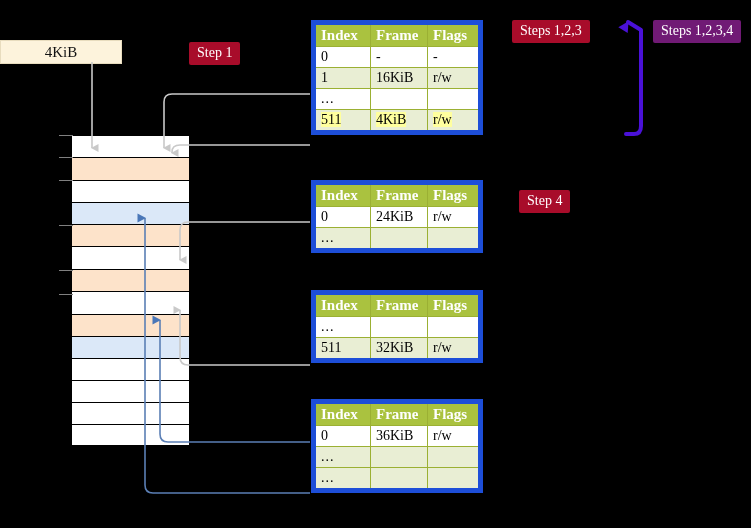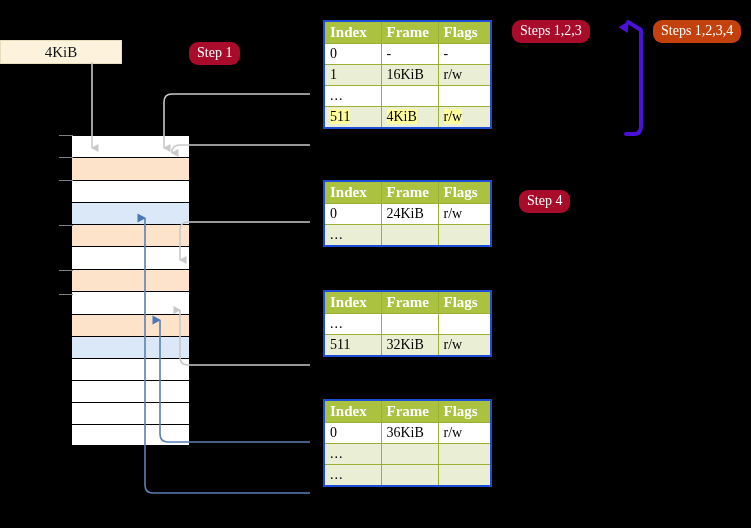--- a/index.html
+++ b/index.html
@@ -3,35 +3,35 @@
 <meta charset="utf-8">
 <style>
   html,body{margin:0;padding:0;background:#000;}
   body{width:751px;height:528px;position:relative;overflow:hidden;
        font-family:"Liberation Serif", serif;}
 
   .stage{position:absolute;left:0;top:0;width:751px;height:528px;}
 
   
   .badge{position:absolute;color:#ffffff;font-size:14px;line-height:1;
-         padding:4px 8px 5px 8px;border-radius:9px;white-space:nowrap;
+         padding:4px 8px 5px 8px;border-radius:2px;white-space:nowrap;
          font-family:"Liberation Serif", serif;}
   .badge.red{background:#a80c2a;}
-  .badge.blue{background:#c2410c;}
+  .badge.blue{background:#701a75;}
 
   
   .cream-label{position:absolute;background:#fdf3dc;border:1px solid #e8dcbe;
      color:#111;font-size:15px;text-align:center;line-height:1;
      display:flex;align-items:center;justify-content:center;
      font-family:"Liberation Serif", serif;}
 
   
   .ptable{position:absolute;border-collapse:collapse;background:#fdba74;
-          border:2px solid #1d4ed8;font-size:14px;
-          font-family:"Liberation Serif", serif;margin-left:12px;}
+          border:5px solid #1d4ed8;font-size:14px;
+          font-family:"Liberation Serif", serif;}
   .ptable td,.ptable th{border:1px solid #9bb033;padding:2px 5px;
           height:20px;box-sizing:border-box;color:#000;text-align:left;
           vertical-align:middle;}
   .ptable th{background:#aac23f;color:#ffffff;font-weight:bold;font-size:15px;}
   .ptable td.c0{width:57px;}
   .ptable td.c1{width:57px;}
   .ptable td.c2{width:53px;}
   .ptable th.c0{width:57px;}
   .ptable th.c1{width:57px;}
   .ptable th.c2{width:53px;}

